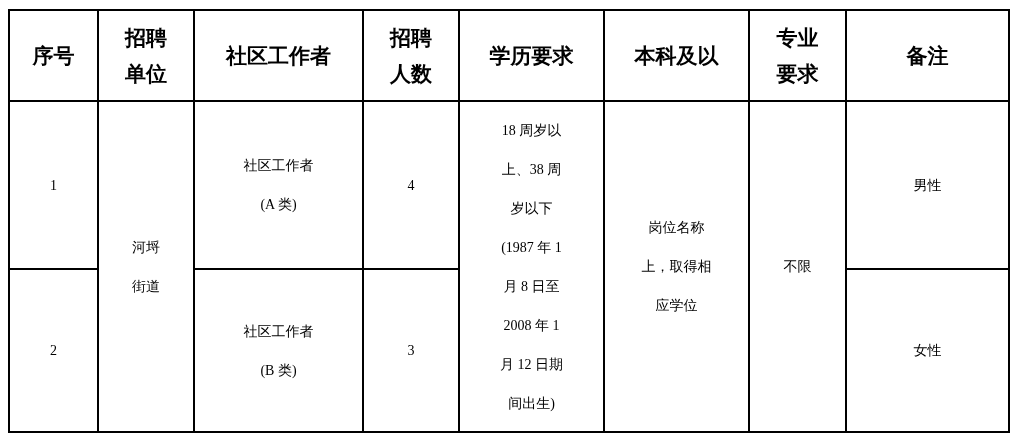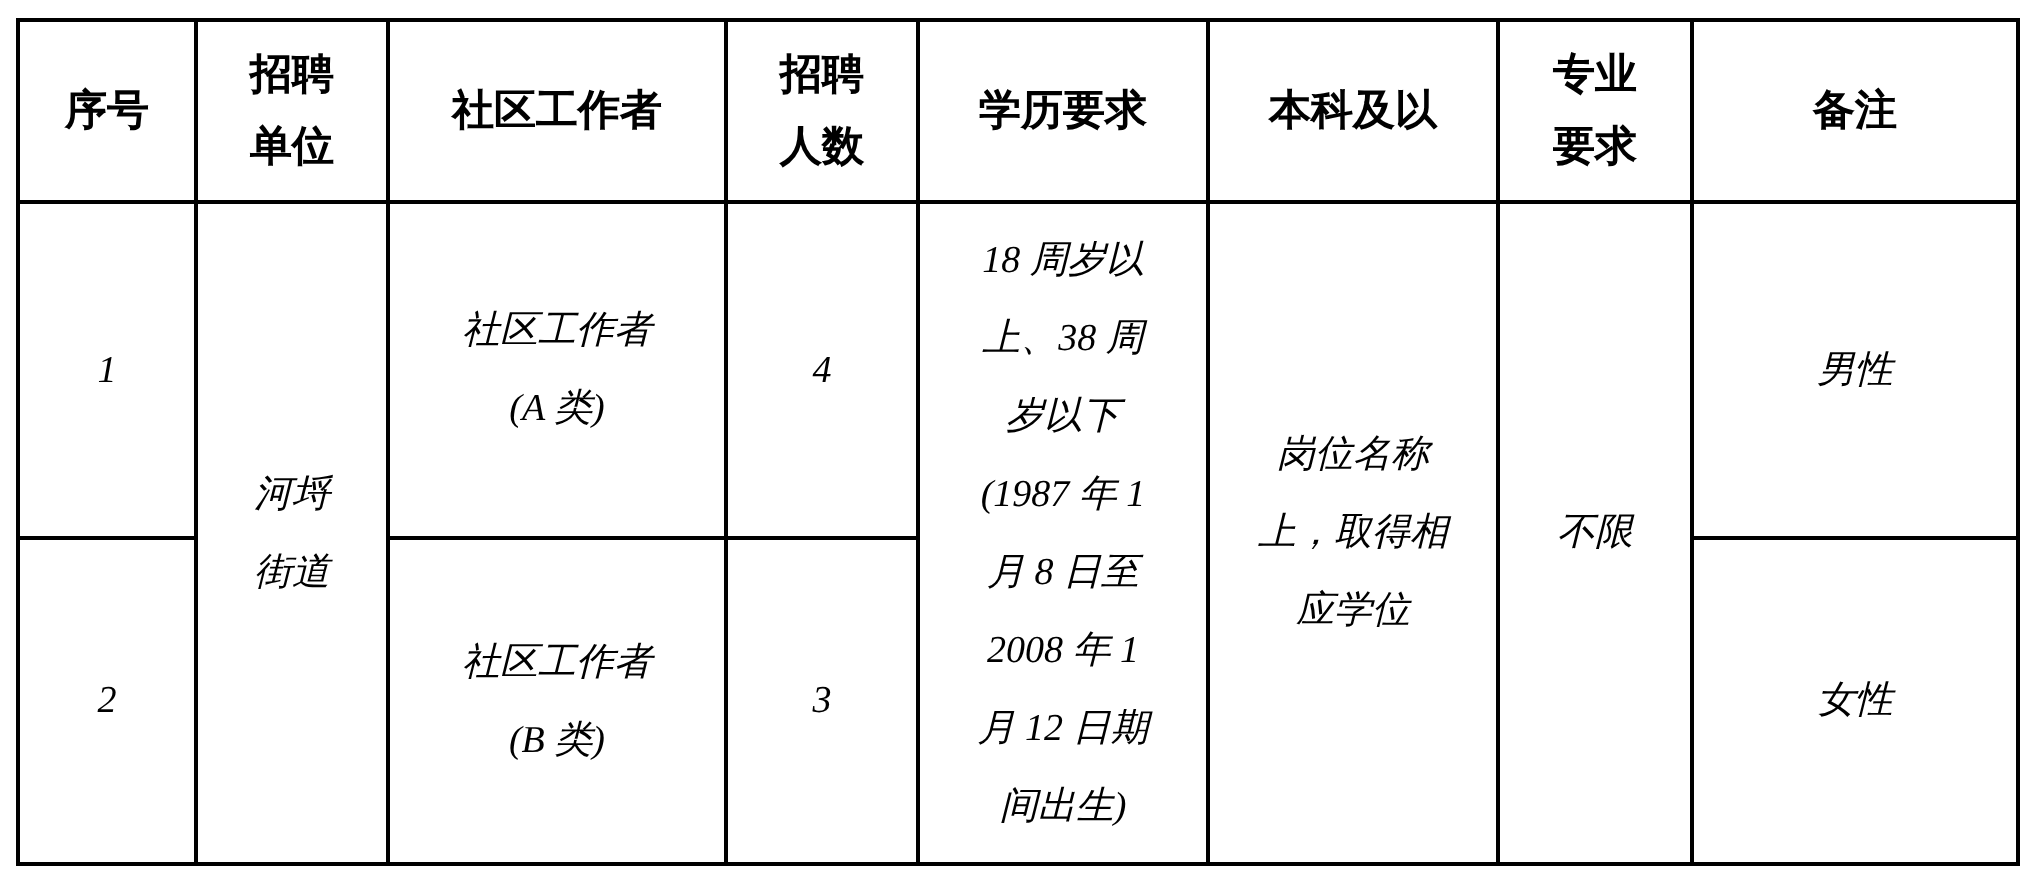--- a/index.html
+++ b/index.html
@@ -31,23 +31,22 @@
     white-space: pre-line;
     overflow: hidden;
   }
   td.th-cell {
     font-family: "Liberation Sans", "DejaVu Sans", sans-serif;
     font-weight: 700;
     font-size: 21px;
     line-height: 36px;
   }
   td.body-cell {
-    font-size: 19px;
+    font-size: 14px;
     line-height: 39px;
-    font-style: italic;
   }
   tr.r-header { height: 91px; }
   tr.r-1 { height: 168px; }
   tr.r-2 { height: 163px; }
 </style>
 </head>
 <body>
 
 <table class="doc-table">
   <colgroup>

